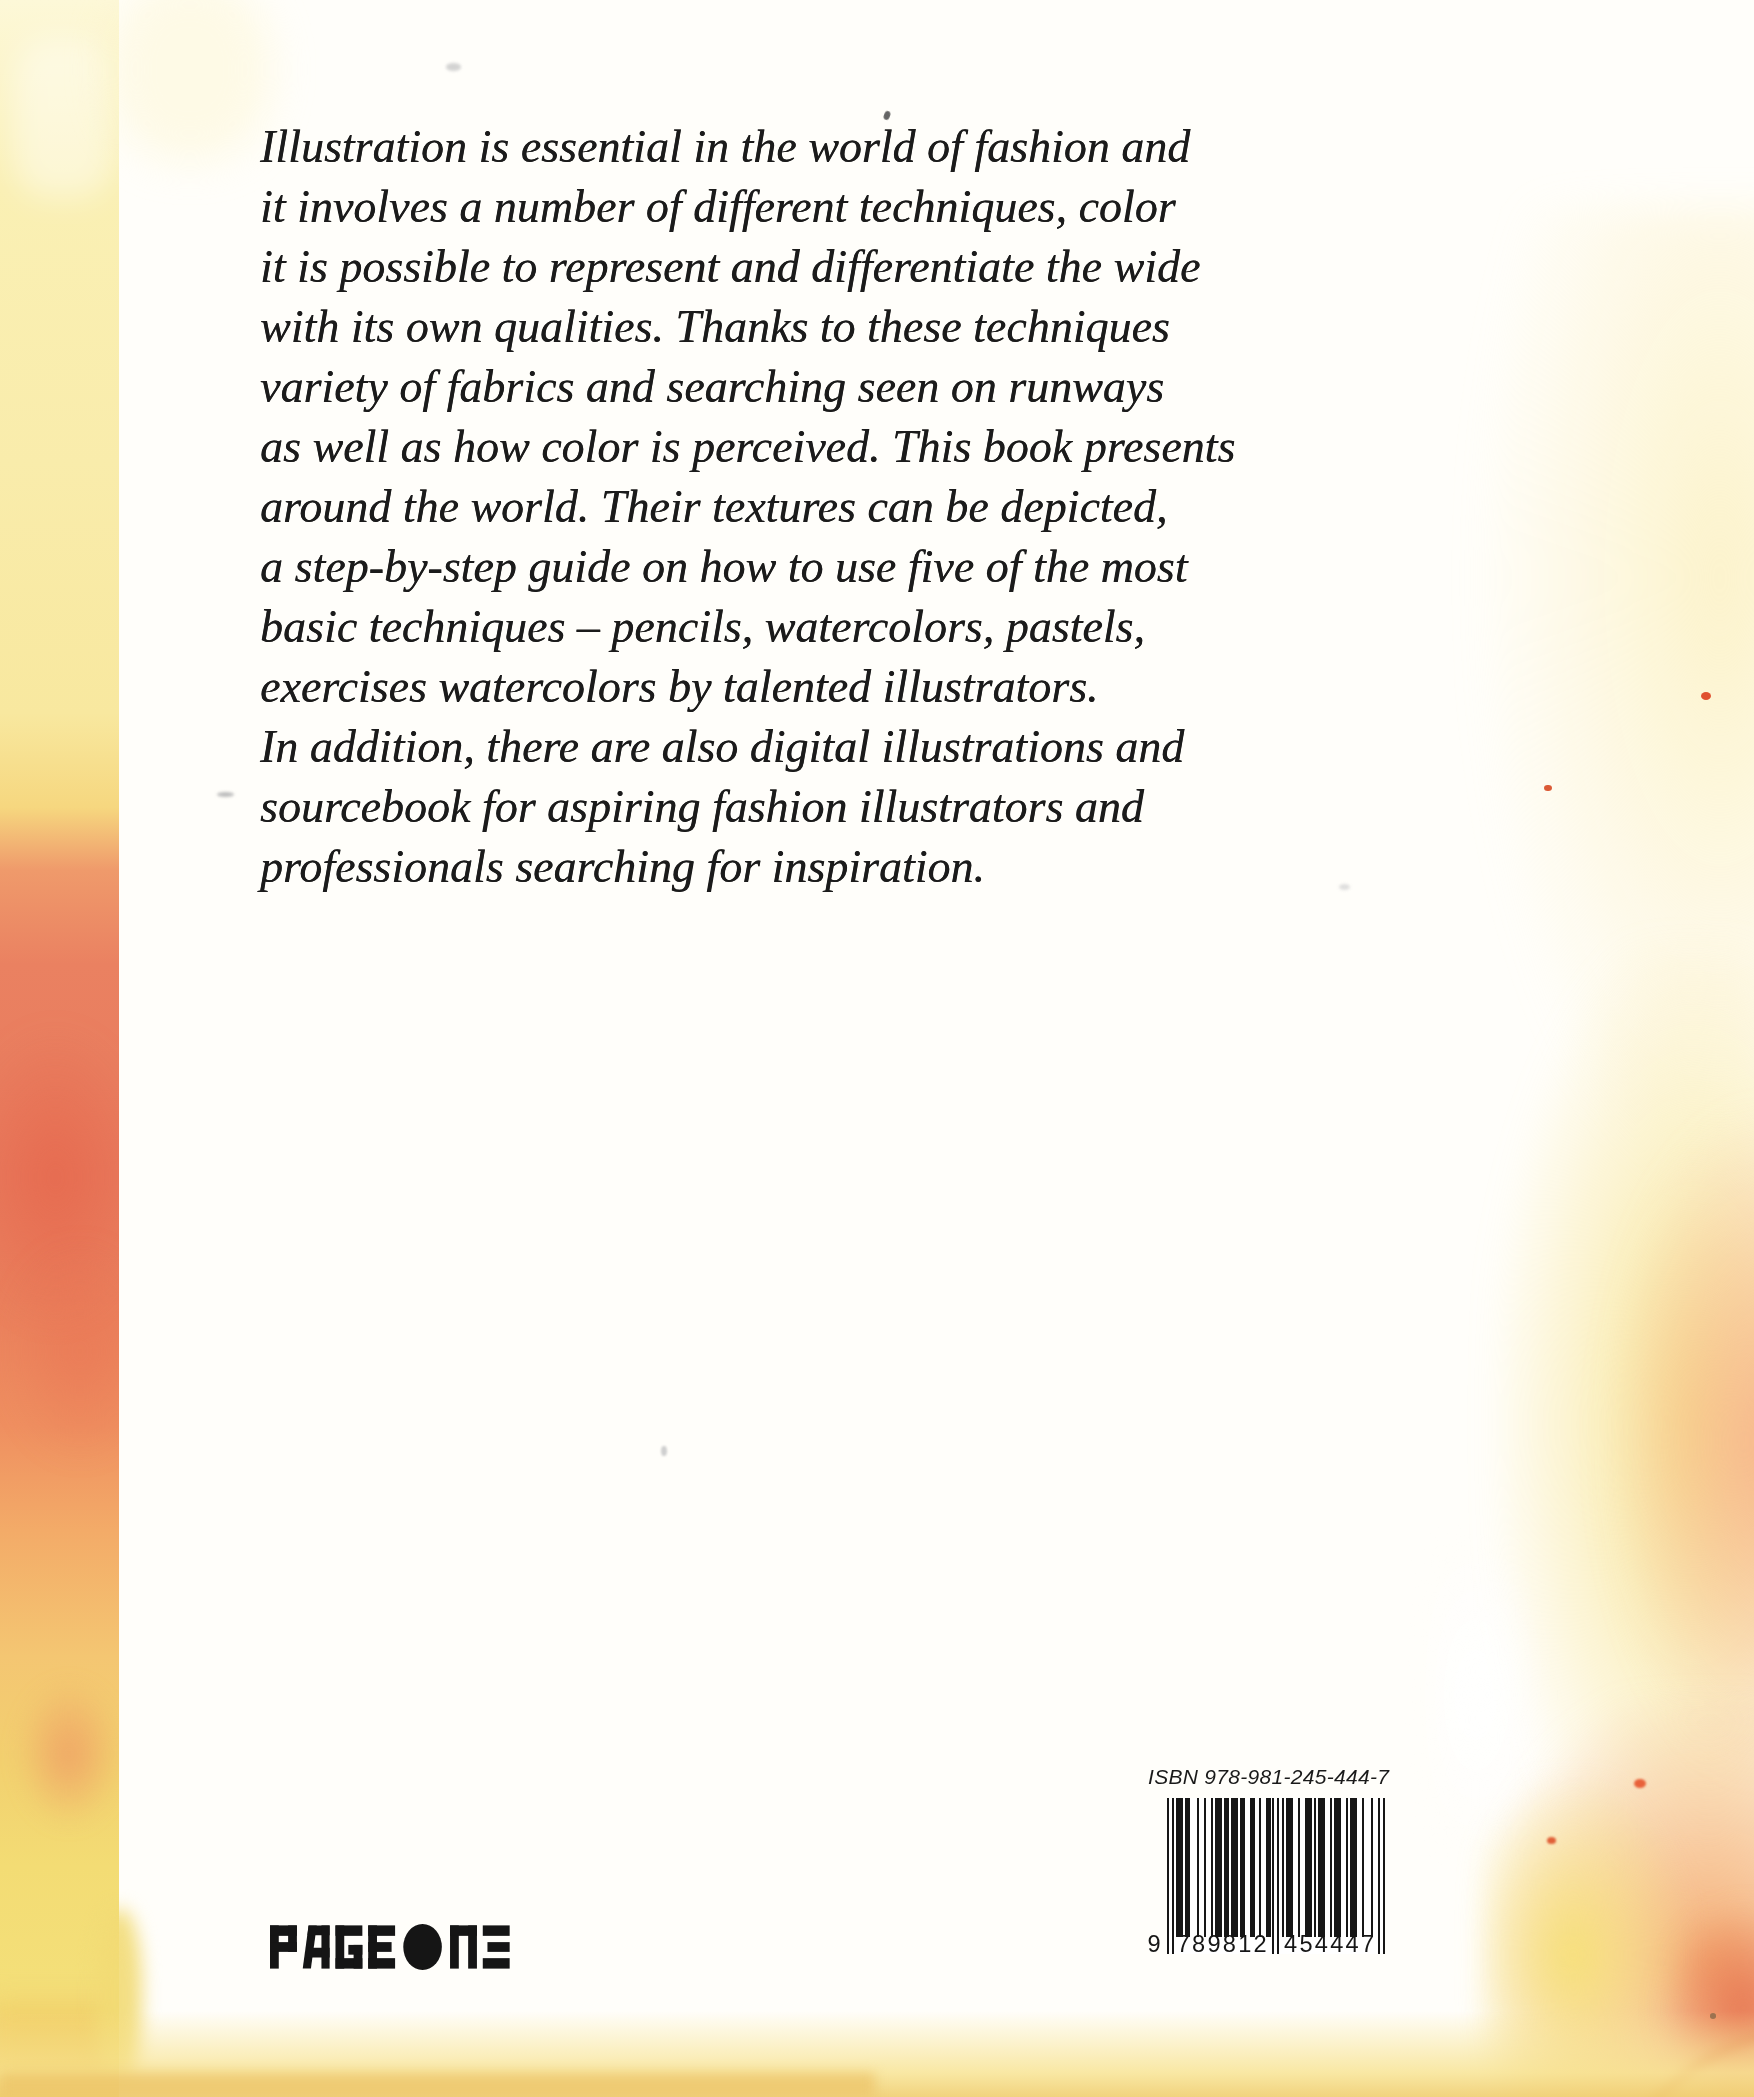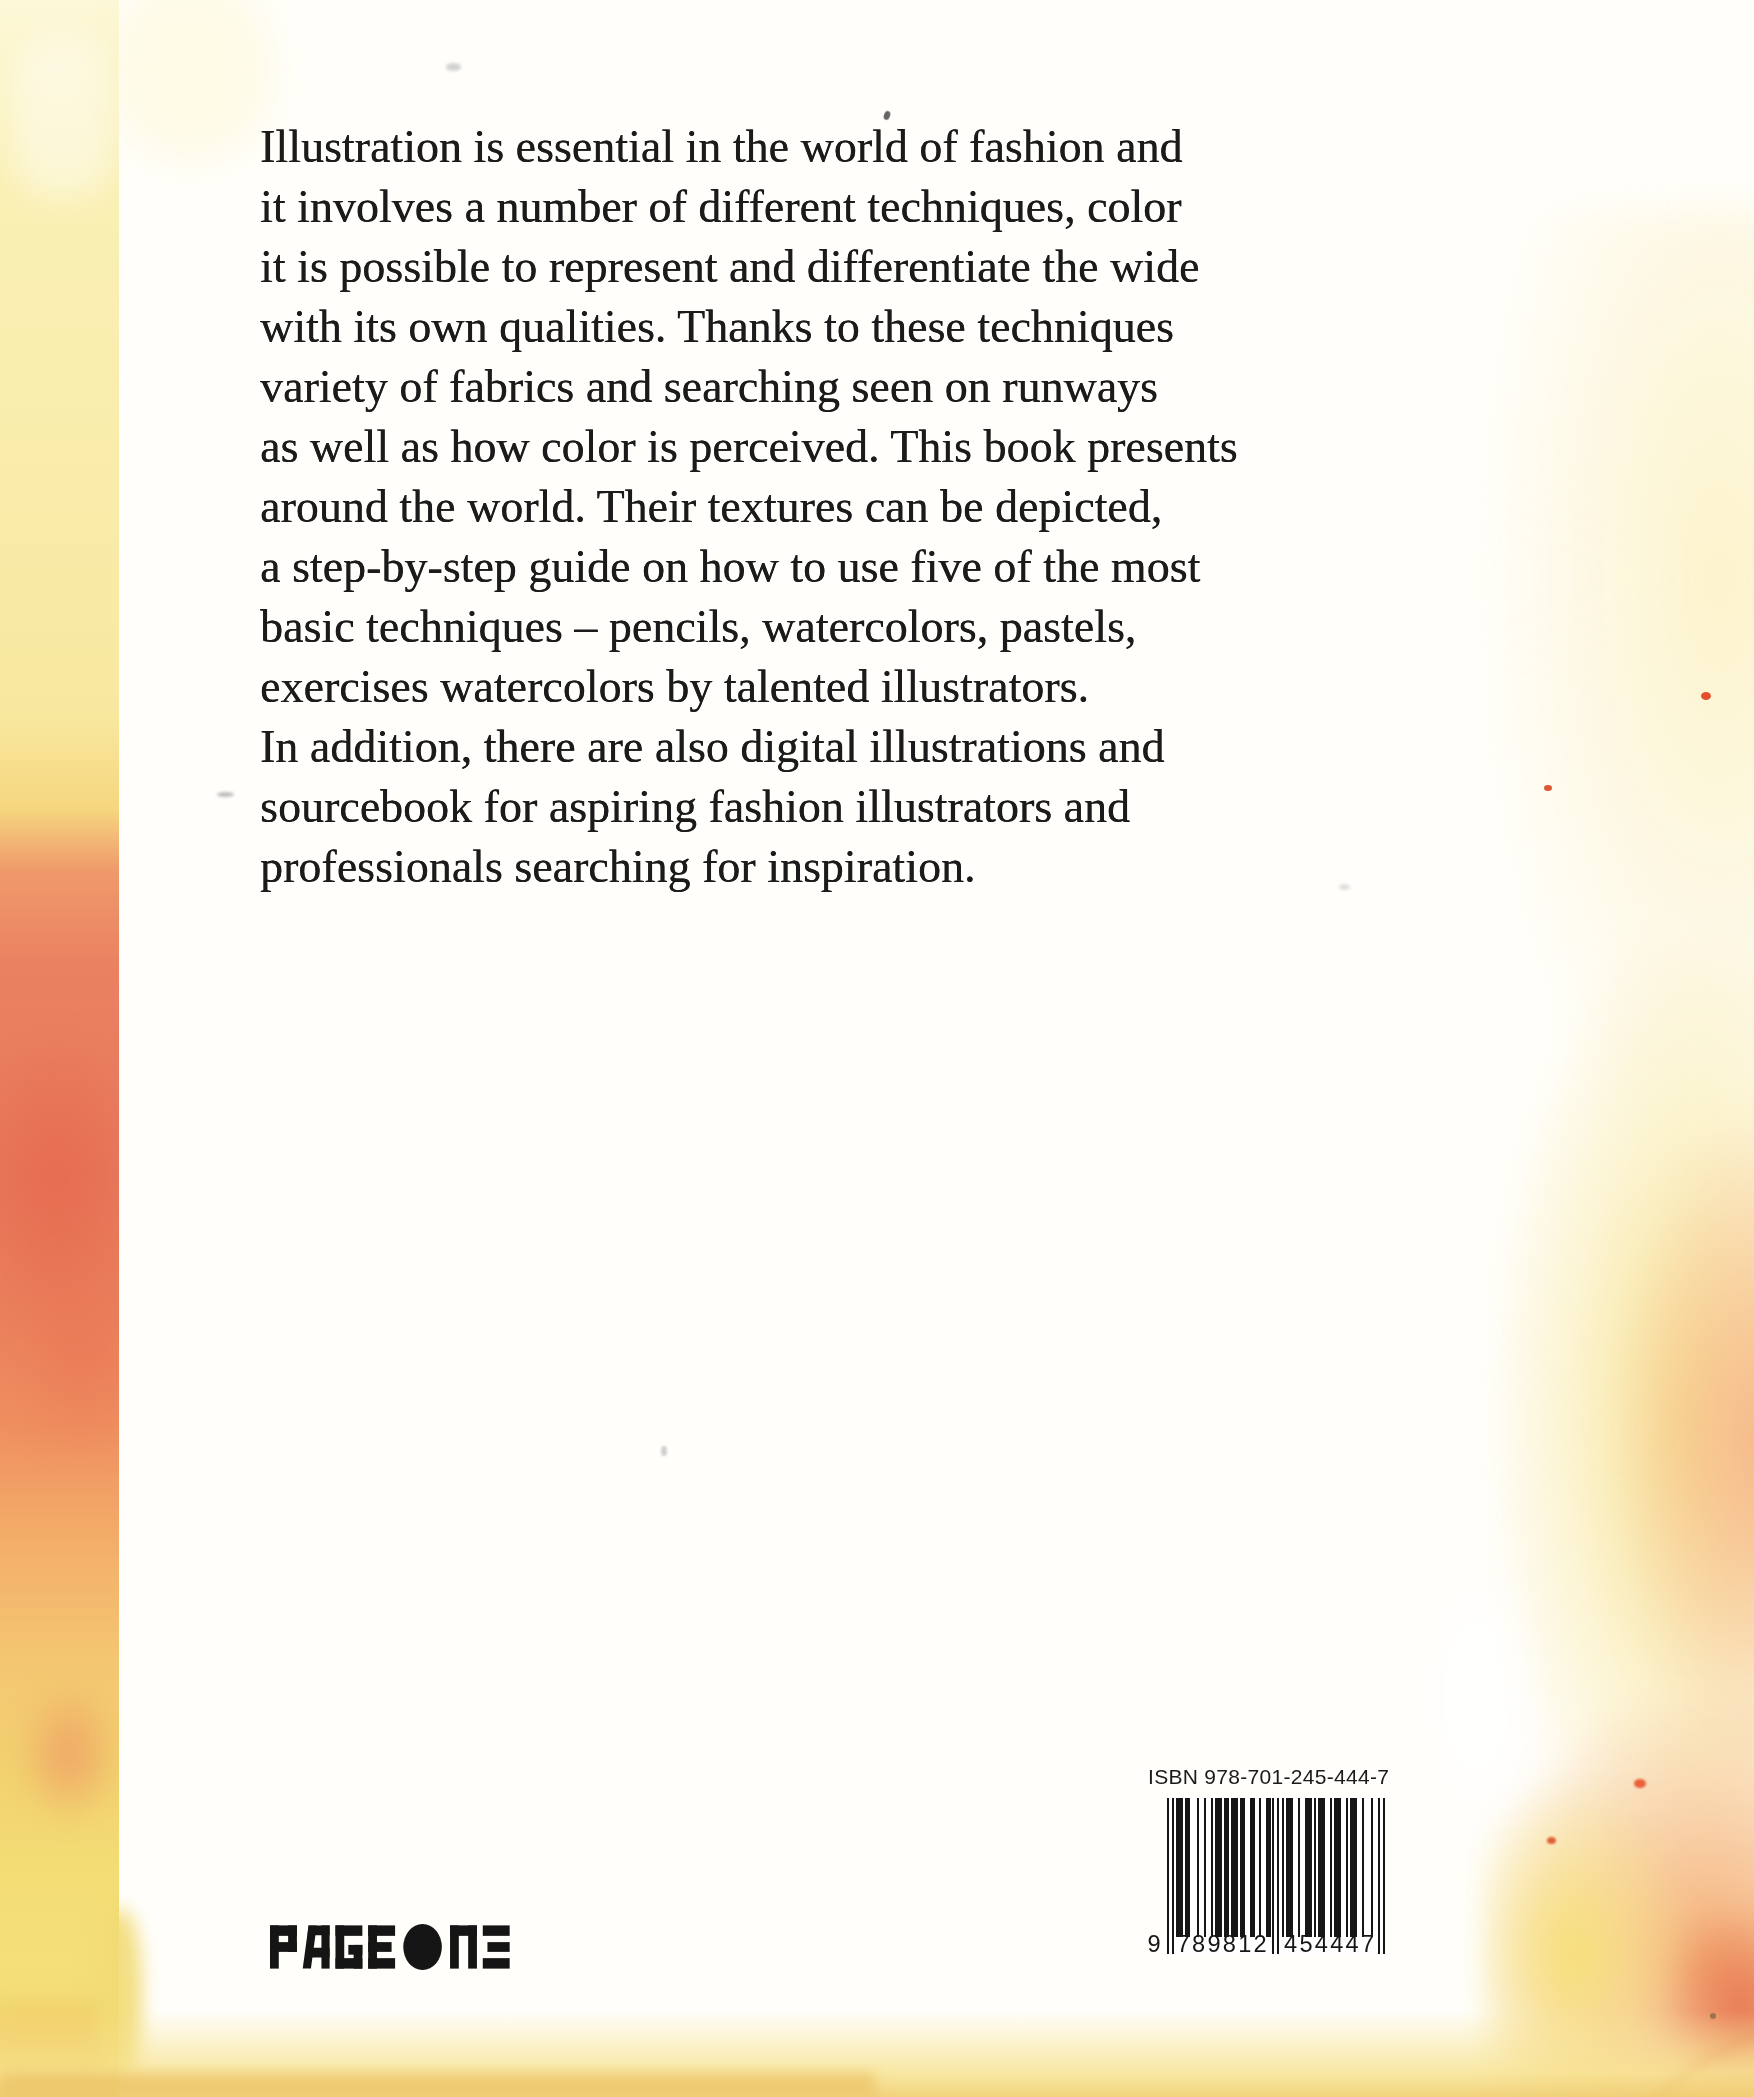--- a/index.html
+++ b/index.html
@@ -1,18 +1,18 @@
 <!DOCTYPE html>
 <html style="font-size:11px"><head>
 <meta charset="utf-8">
 <style>
   html,body{margin:0;padding:0;background:#fffefa;}
   .page{position:relative;width:1754px;height:2097px;background:#fffefa;overflow:hidden;
         font-family:"Liberation Serif",serif;}
-  .layer{position:absolute;}
+  .layer{position:absolute;font-style:italic;}
   
   .wash-left{left:0;top:0;width:119px;height:2097px;overflow:hidden;}
   .wl-grad{position:absolute;left:0;top:0;width:100%;height:100%;
     background:linear-gradient(to bottom,
       #fdf8d8 0%, #faf0b4 9%, #f9ecab 22%, #f8e89f 34%,
       #f6d77f 38.5%, #ef9a6b 41.5%, #ea8161 46%, #e87a5d 56%,
       #ea7f5c 62%, #ef8f60 68%, #f3ab68 73%, #f4c672 79%,
       #f2d06f 84%, #f3dc74 89%, #f4e07a 96%, #f0d06c 100%);}
   .wl-b1{position:absolute;left:-35px;top:1028px;width:181px;height:299px;border-radius:50%;
          background:radial-gradient(closest-side,rgba(229,95,70,.55),rgba(229,95,70,0));filter:blur(15.3px);}
@@ -117,21 +117,21 @@
       <div>as well as how color is perceived. This book presents</div>
       <div>around the world. Their textures can be depicted,</div>
       <div>a step-by-step guide on how to use five of the most</div>
       <div>basic techniques – pencils, watercolors, pastels,</div>
       <div>exercises watercolors by talented illustrators.</div>
       <div>In addition, there are also digital illustrations and</div>
       <div>sourcebook for aspiring fashion illustrators and</div>
       <div>professionals searching for inspiration.</div>
     </div>
 
-  <div class="layer isbn-label">ISBN 978-701-245-444-7</div>
+  <div class="layer isbn-label">ISBN 978-981-245-444-7</div>
   <div class="layer barcode" id="barcode">
       <div class="bar" style="left: 0px; width: 2.3px; height: 156px; background: rgb(22, 22, 22);"></div>
       <div class="bar" style="left: 4.6px; width: 2.3px; height: 156px; background: rgb(22, 22, 22);"></div>
       <div class="bar" style="left: 9.2px; width: 6.9px; height: 139px; background: rgb(22, 22, 22);"></div>
       <div class="bar" style="left: 18.3px; width: 4.6px; height: 139px; background: rgb(22, 22, 22);"></div>
       <div class="bar" style="left: 30px; width: 2.3px; height: 139px; background: rgb(22, 22, 22);"></div>
       <div class="bar" style="left: 37px; width: 2.3px; height: 139px; background: rgb(22, 22, 22);"></div>
       <div class="bar" style="left: 44px; width: 2.3px; height: 139px; background: rgb(22, 22, 22);"></div>
       <div class="bar" style="left: 48px; width: 6.9px; height: 139px; background: rgb(22, 22, 22);"></div>
       <div class="bar" style="left: 57px; width: 4.6px; height: 139px; background: rgb(22, 22, 22);"></div>

